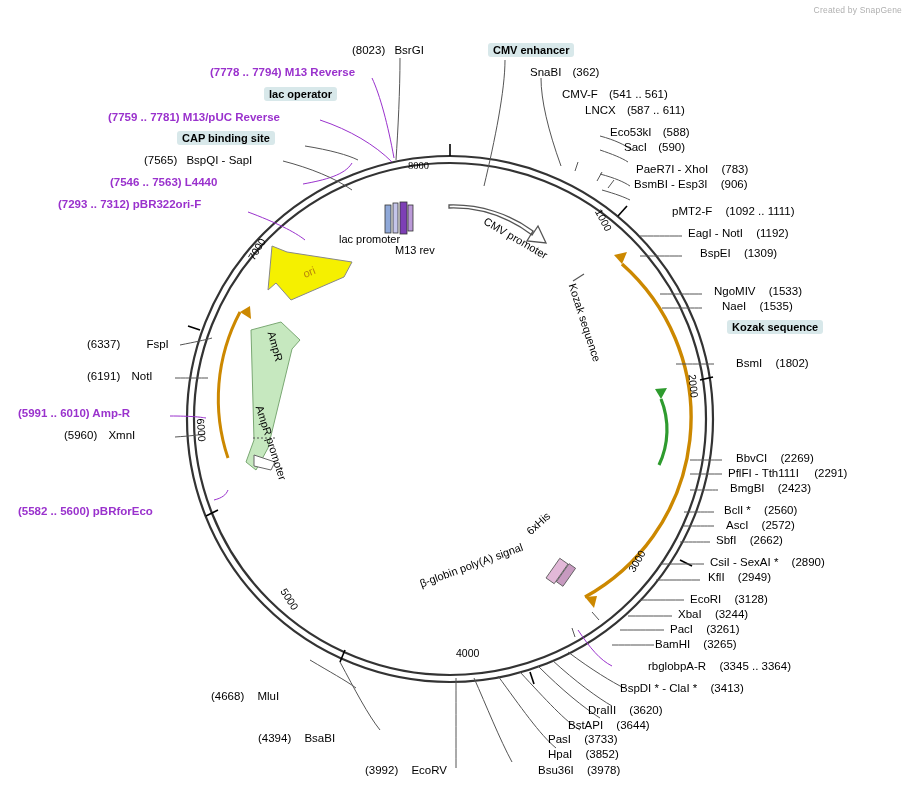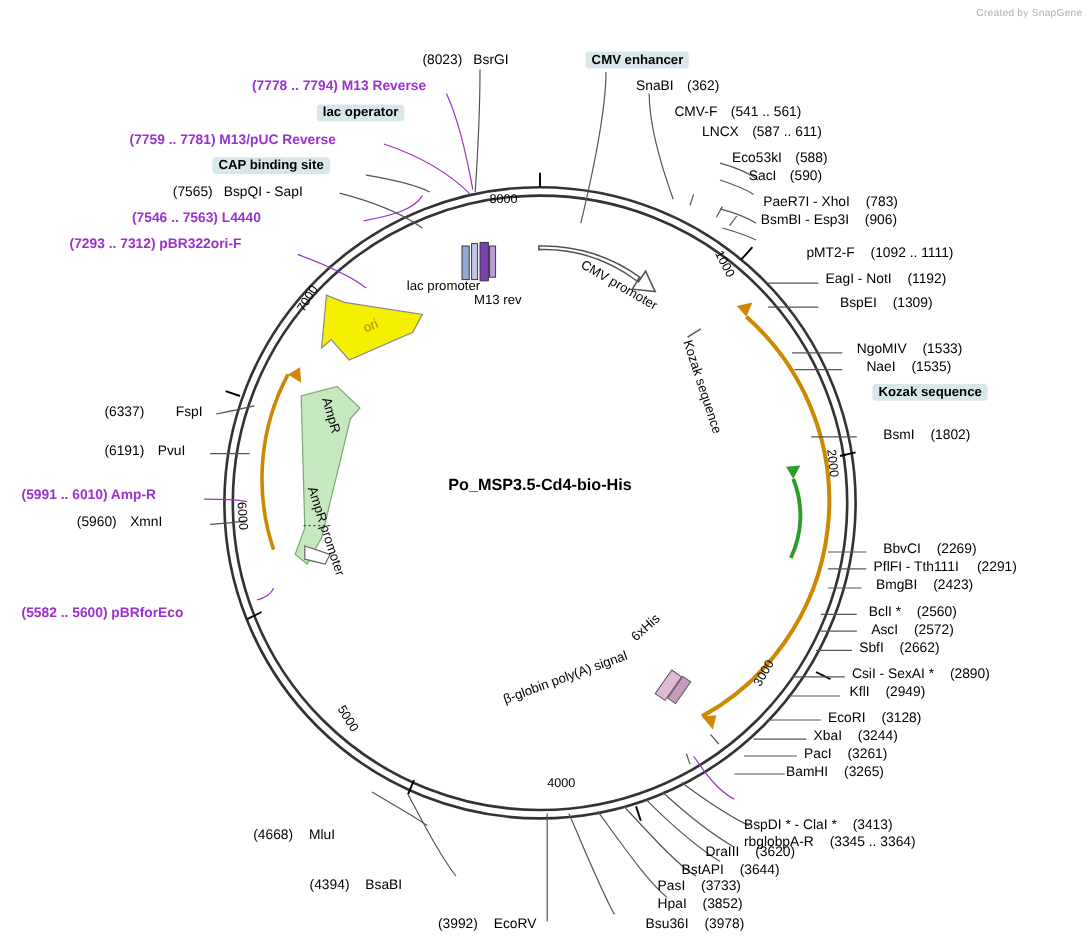--- a/index.html
+++ b/index.html
@@ -151,23 +151,22 @@
       <path d="M552,660 C576,682 598,698 612,706"></path>
       <path d="M568,652 C592,670 612,682 624,688"></path>
     </g>
     <g stroke="#9a32cd" stroke-width="1" fill="none">
       <path d="M578,630 C590,648 600,660 612,666"></path>
     </g>
   </svg>
 
   <div class="credit">Created by SnapGene</div>
 
-  <div class="center-title">Po_MSP3.5-Cd4-bio-His</div>
-
-  <div class="tickmark" style="left:408px;top:160px;">8000</div>
+
+  <div class="tickmark" style="left:408px;top:160px;font-family:Liberation Serif, serif;">8000</div>
   <div class="tickmark" style="left:592px;top:214px;transform:rotate(62deg);">1000</div>
   <div class="tickmark" style="left:682px;top:380px;transform:rotate(84deg);">2000</div>
   <div class="tickmark" style="left:625px;top:555px;transform:rotate(-60deg);">3000</div>
   <div class="tickmark" style="left:456px;top:647px;">4000</div>
   <div class="tickmark" style="left:278px;top:593px;transform:rotate(58deg);">5000</div>
   <div class="tickmark" style="left:190px;top:424px;transform:rotate(86deg);">6000</div>
   <div class="tickmark" style="left:245px;top:243px;transform:rotate(-58deg);">7000</div>
 
   <div class="feat" style="left:339px;top:233px;">lac promoter</div>
   <div class="feat" style="left:395px;top:244px;">M13 rev</div>
@@ -196,21 +195,21 @@
   </div>
   <div class="lbl purple b" style="left:110px;top:176px;">(7546 .. 7563)  L4440</div>
   <div class="lbl purple b" style="left:58px;top:198px;">(7293 .. 7312)  pBR322ori-F</div>
 
   <div class="lbl" style="left:87px;top:338px;">
     <span class="pos">(6337)</span>
     <span class="b" style="margin-left:8px;padding-left:15px;">FspI</span>
   </div>
   <div class="lbl" style="left:87px;top:370px;">
     <span class="pos">(6191)</span>
-    <span class="b" style="margin-left:8px;">PvuI</span>
+    <span class="b" style="margin-left:8px;">NotI</span>
   </div>
   <div class="lbl purple b" style="left:18px;top:407px;">(5991 .. 6010)  Amp-R</div>
   <div class="lbl" style="left:64px;top:429px;">
     <span class="pos">(5960)</span>
     <span class="b" style="margin-left:8px;">XmnI</span>
   </div>
   <div class="lbl purple b" style="left:18px;top:505px;">(5582 .. 5600)  pBRforEco</div>
 
   <div class="lbl" style="left:530px;top:66px;">
     <span class="b">SnaBI</span>
@@ -342,18 +341,18 @@
     <span class="pos" style="margin-left:10px;">(3644)</span>
   </div>
   <div class="lbl" style="left:588px;top:704px;">
     <span class="b">DraIII</span>
     <span class="pos" style="margin-left:10px;">(3620)</span>
   </div>
   <div class="lbl" style="left:620px;top:682px;">
     <span class="b">BspDI * - ClaI *</span>
     <span class="pos" style="margin-left:10px;">(3413)</span>
   </div>
-  <div class="lbl" style="left:620px;top:660px;margin-top:36px;">
+  <div class="lbl" style="left:648px;top:660px;">
     <span class="purple b">rbglobpA-R</span>
     <span class="purple" style="margin-left:10px;">(3345 .. 3364)</span>
   </div>
 
 </div>
 
 </body></html>

